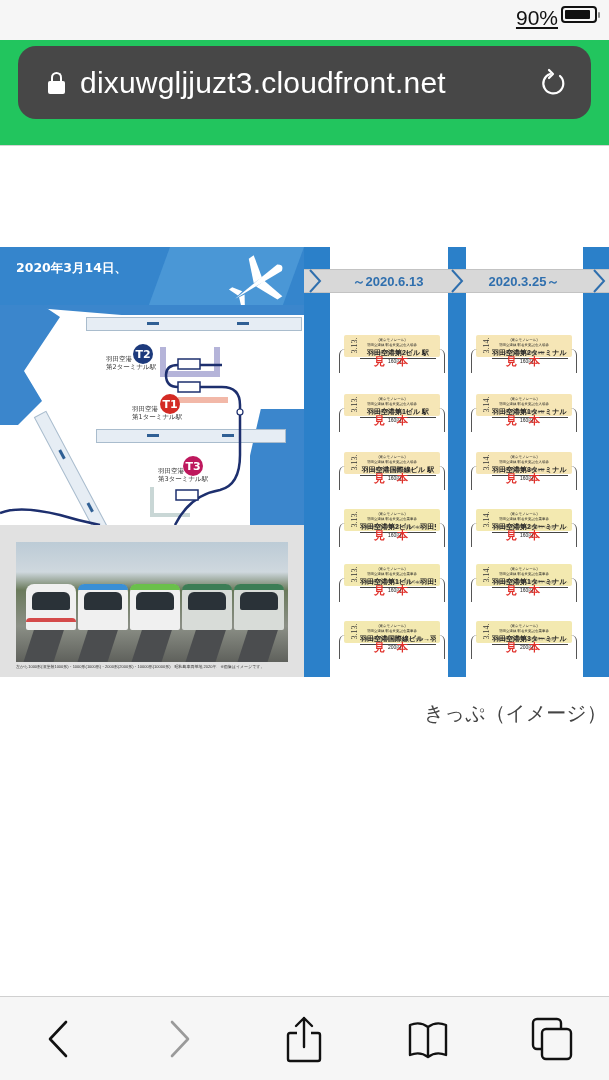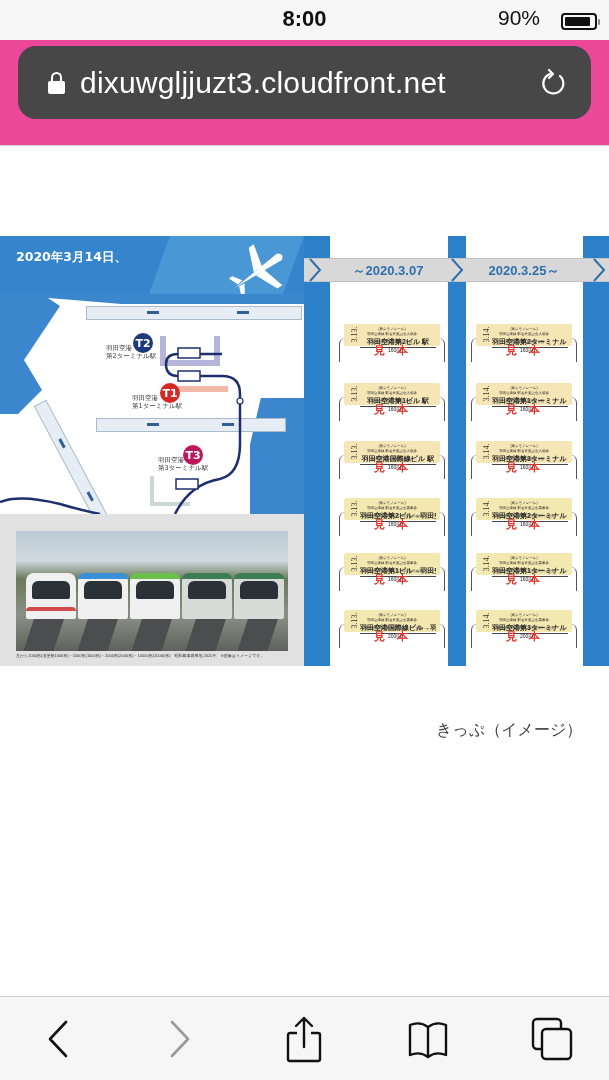--- a/index.html
+++ b/index.html
@@ -5,36 +5,36 @@
   * { box-sizing: border-box; margin: 0; padding: 0; }
   html, body { width: 609px; height: 1080px; overflow: hidden; background: #ffffff; }
   body { position: relative; font-family: "Liberation Sans", "DejaVu Sans", sans-serif; color: #111; }
 
   
   .statusbar { position: absolute; top: 0; left: 0; width: 609px; height: 40px; background: #f6f6f6; }
   .sb-left { position: absolute; left: 12px; top: 6px; display: flex; align-items: center; gap: 6px; font-size: 21px; }
   .signal { display: flex; align-items: flex-end; gap: 2px; height: 18px; }
   .signal span { width: 4px; background: #111; border-radius: 1px; display: block; }
   .sb-time { position: absolute; left: 0; right: 0; top: 6px; text-align: center; font-size: 22px; font-weight: bold; }
-  .sb-right { position: absolute; right: 12px; top: 6px; display: flex; align-items: flex-end; gap: 21px; font-size: 21px; }
+  .sb-right { position: absolute; right: 12px; top: 6px; display: flex; align-items: flex-start; gap: 3px; font-size: 21px; text-decoration: underline; }
   .battery { width: 36px; height: 17px; border: 2px solid #111; border-radius: 4px; padding: 2px; position: relative; }
   .battery .fill { width: 90%; height: 100%; background: #111; border-radius: 1px; }
   .battery::after { content: ""; position: absolute; right: -5px; top: 4px; width: 2px; height: 6px; background: #888; border-radius: 1px; }
 
   
-  .urlarea { position: absolute; top: 40px; left: 0; width: 609px; height: 106px; background: #ec4899; border-bottom: 1px solid #d4d4d4; }
+  .urlarea { position: absolute; top: 40px; left: 0; width: 609px; height: 106px; background: #22c55e; border-bottom: 1px solid #d4d4d4; }
   .urlbar { position: absolute; left: 18px; top: 6px; width: 573px; height: 73px; background: #474747; border-radius: 18px; display: flex; align-items: center; }
   .lock { position: absolute; left: 30px; top: 26px; width: 17px; height: 22px; }
   .lock .shackle { position: absolute; left: 3px; top: 0; width: 11px; height: 12px; border: 2.5px solid #fff; border-bottom: none; border-radius: 6px 6px 0 0; }
   .lock .body { position: absolute; left: 0; top: 9px; width: 17px; height: 13px; background: #fff; border-radius: 2px; }
   .url-text { position: absolute; left: 62px; top: 20px; color: #fff; font-size: 30px; letter-spacing: 0.2px; }
   .reload { position: absolute; right: 22px; top: 22px; width: 30px; height: 30px; }
 
   
-  .content-img { position: absolute; top: 236px; left: 0; width: 609px; height: 430px; }
+  .content-img { position: absolute; top: 247px; left: 0; width: 609px; height: 430px; }
   .map-panel { position: absolute; left: 0; top: 0; width: 304px; height: 278px; background: #2f7fc6; overflow: hidden; }
   .map-head-band { position: absolute; left: 0; top: 0; width: 304px; height: 58px; background: #3585cc; }
   .map-head-stripe { position: absolute; left: 170px; top: 0; width: 134px; height: 58px; background: #4a97d6; transform: skewX(-20deg); transform-origin: top left; }
   .map-title { position: absolute; left: 16px; top: 12px; color: #fff; font-size: 12.5px; line-height: 17px; font-weight: bold; font-family: "DejaVu Sans", sans-serif; }
   .plane { position: absolute; left: 228px; top: 8px; width: 62px; height: 54px; }
   .land { position: absolute; left: 0; top: 58px; width: 304px; height: 220px; background: #ffffff; }
   .sea-left { position: absolute; left: 0; top: 58px; width: 60px; height: 120px; background: #3b86cc; clip-path: polygon(0 0, 70% 0, 100% 10%, 40% 55%, 70% 80%, 30% 100%, 0 100%); }
   .sea-right { position: absolute; left: 250px; top: 162px; width: 54px; height: 116px; background: #3b86cc; clip-path: polygon(20% 0, 100% 0, 100% 100%, 0 100%, 0 40%); }
   .sea-top { position: absolute; left: 0; top: 58px; width: 304px; height: 10px; background: #3b86cc; clip-path: polygon(0 0,100% 0,100% 100%, 40% 100%); }
   .runway { position: absolute; background: #e6edf4; border: 1px solid #a9bccd; }
@@ -71,31 +71,30 @@
   .ticket .date { position: absolute; left: 2px; top: 6px; font-size: 8px; color: #333; transform: rotate(-90deg); transform-origin: center; font-family: "Liberation Serif", serif; }
   .ticket .l1 { position: absolute; left: 0; right: 0; top: 3px; text-align: center; font-size: 3.5px; color: #333; }
   .ticket .l2 { position: absolute; left: 0; right: 0; top: 8px; text-align: center; font-size: 3.5px; color: #222; }
   .ticket .l3 { position: absolute; left: 16px; right: 4px; top: 13px; text-align: center; font-size: 7px; font-weight: bold; color: #222; border-bottom: 1px solid #444; white-space: nowrap; overflow: hidden; }
   .ticket .stamp { position: absolute; left: 30px; top: 19px; font-size: 11px; font-weight: bold; color: #e0302a; letter-spacing: 12px; font-family: "DejaVu Sans", sans-serif; }
   .ticket .fare { position: absolute; left: 44px; top: 23px; font-size: 5px; color: #222; }
   .ticket .l4 { position: absolute; left: 0; right: 0; bottom: 2px; text-align: center; font-size: 3.5px; color: #444; }
   .ticket .notch-l { position: absolute; left: -5px; top: 14px; width: 6px; height: 24px; border-left: 1.5px solid #555; border-radius: 6px 0 0 0; }
   .ticket .notch-r { position: absolute; right: -5px; top: 14px; width: 6px; height: 24px; border-right: 1.5px solid #555; border-radius: 0 6px 0 0; }
 
-  .caption { position: absolute; top: 720px; left: 424px; font-size: 16px; color: #444; font-family: "DejaVu Sans", sans-serif; margin-left: 12px; }
+  .caption { position: absolute; top: 700px; left: 424px; font-size: 20px; color: #444; font-family: "DejaVu Sans", sans-serif; }
 
   
   .toolbar { position: absolute; left: 0; top: 996px; width: 609px; height: 84px; background: #f6f6f6; border-top: 1px solid #d0d0d0; }
   .tb-btn { position: absolute; top: 20px; width: 44px; height: 44px; display: flex; align-items: center; justify-content: center; }
 </style>
 </head>
 <body>
 
 <div class="statusbar">
-  <div class="sb-time">8:00</div>
   <div class="sb-right">
     <span>90%</span>
     <div class="battery">
         <div class="fill"></div>
       </div>
   </div>
 </div>
 
 <div class="urlarea">
   <div class="urlbar">
@@ -211,21 +210,21 @@
     <div class="banner" style="left:0;width:305px"></div>
     <svg class="chev" style="left:4px" viewBox="0 0 14 24">
         <path d="M2 1 L12 12 L2 23" stroke="#2f6fae" stroke-width="2" fill="none"></path>
       </svg>
     <svg class="chev" style="left:146px" viewBox="0 0 14 24">
         <path d="M2 1 L12 12 L2 23" stroke="#2f6fae" stroke-width="2" fill="none"></path>
       </svg>
     <svg class="chev" style="left:288px" viewBox="0 0 14 24">
         <path d="M2 1 L12 12 L2 23" stroke="#2f6fae" stroke-width="2" fill="none"></path>
       </svg>
-    <div class="banner-text" style="left:24px">～2020.3.07</div>
+    <div class="banner-text" style="left:24px">～2020.6.13</div>
     <div class="banner-text" style="left:160px">2020.3.25～</div>
 
     <div class="ticket" style="left:40px;top:76px">
       <span class="date">3.13.</span>
       <div class="l1">(東京モノレール)</div>
       <div class="l2">羽田空港線 駅名変更記念入場券</div>
       <div class="l3">羽田空港第2ビル 駅</div>
       <div class="stamp">見本</div>
       <div class="fare">160円</div>
       <div class="l4">発売当日限り1回限り有効</div>

